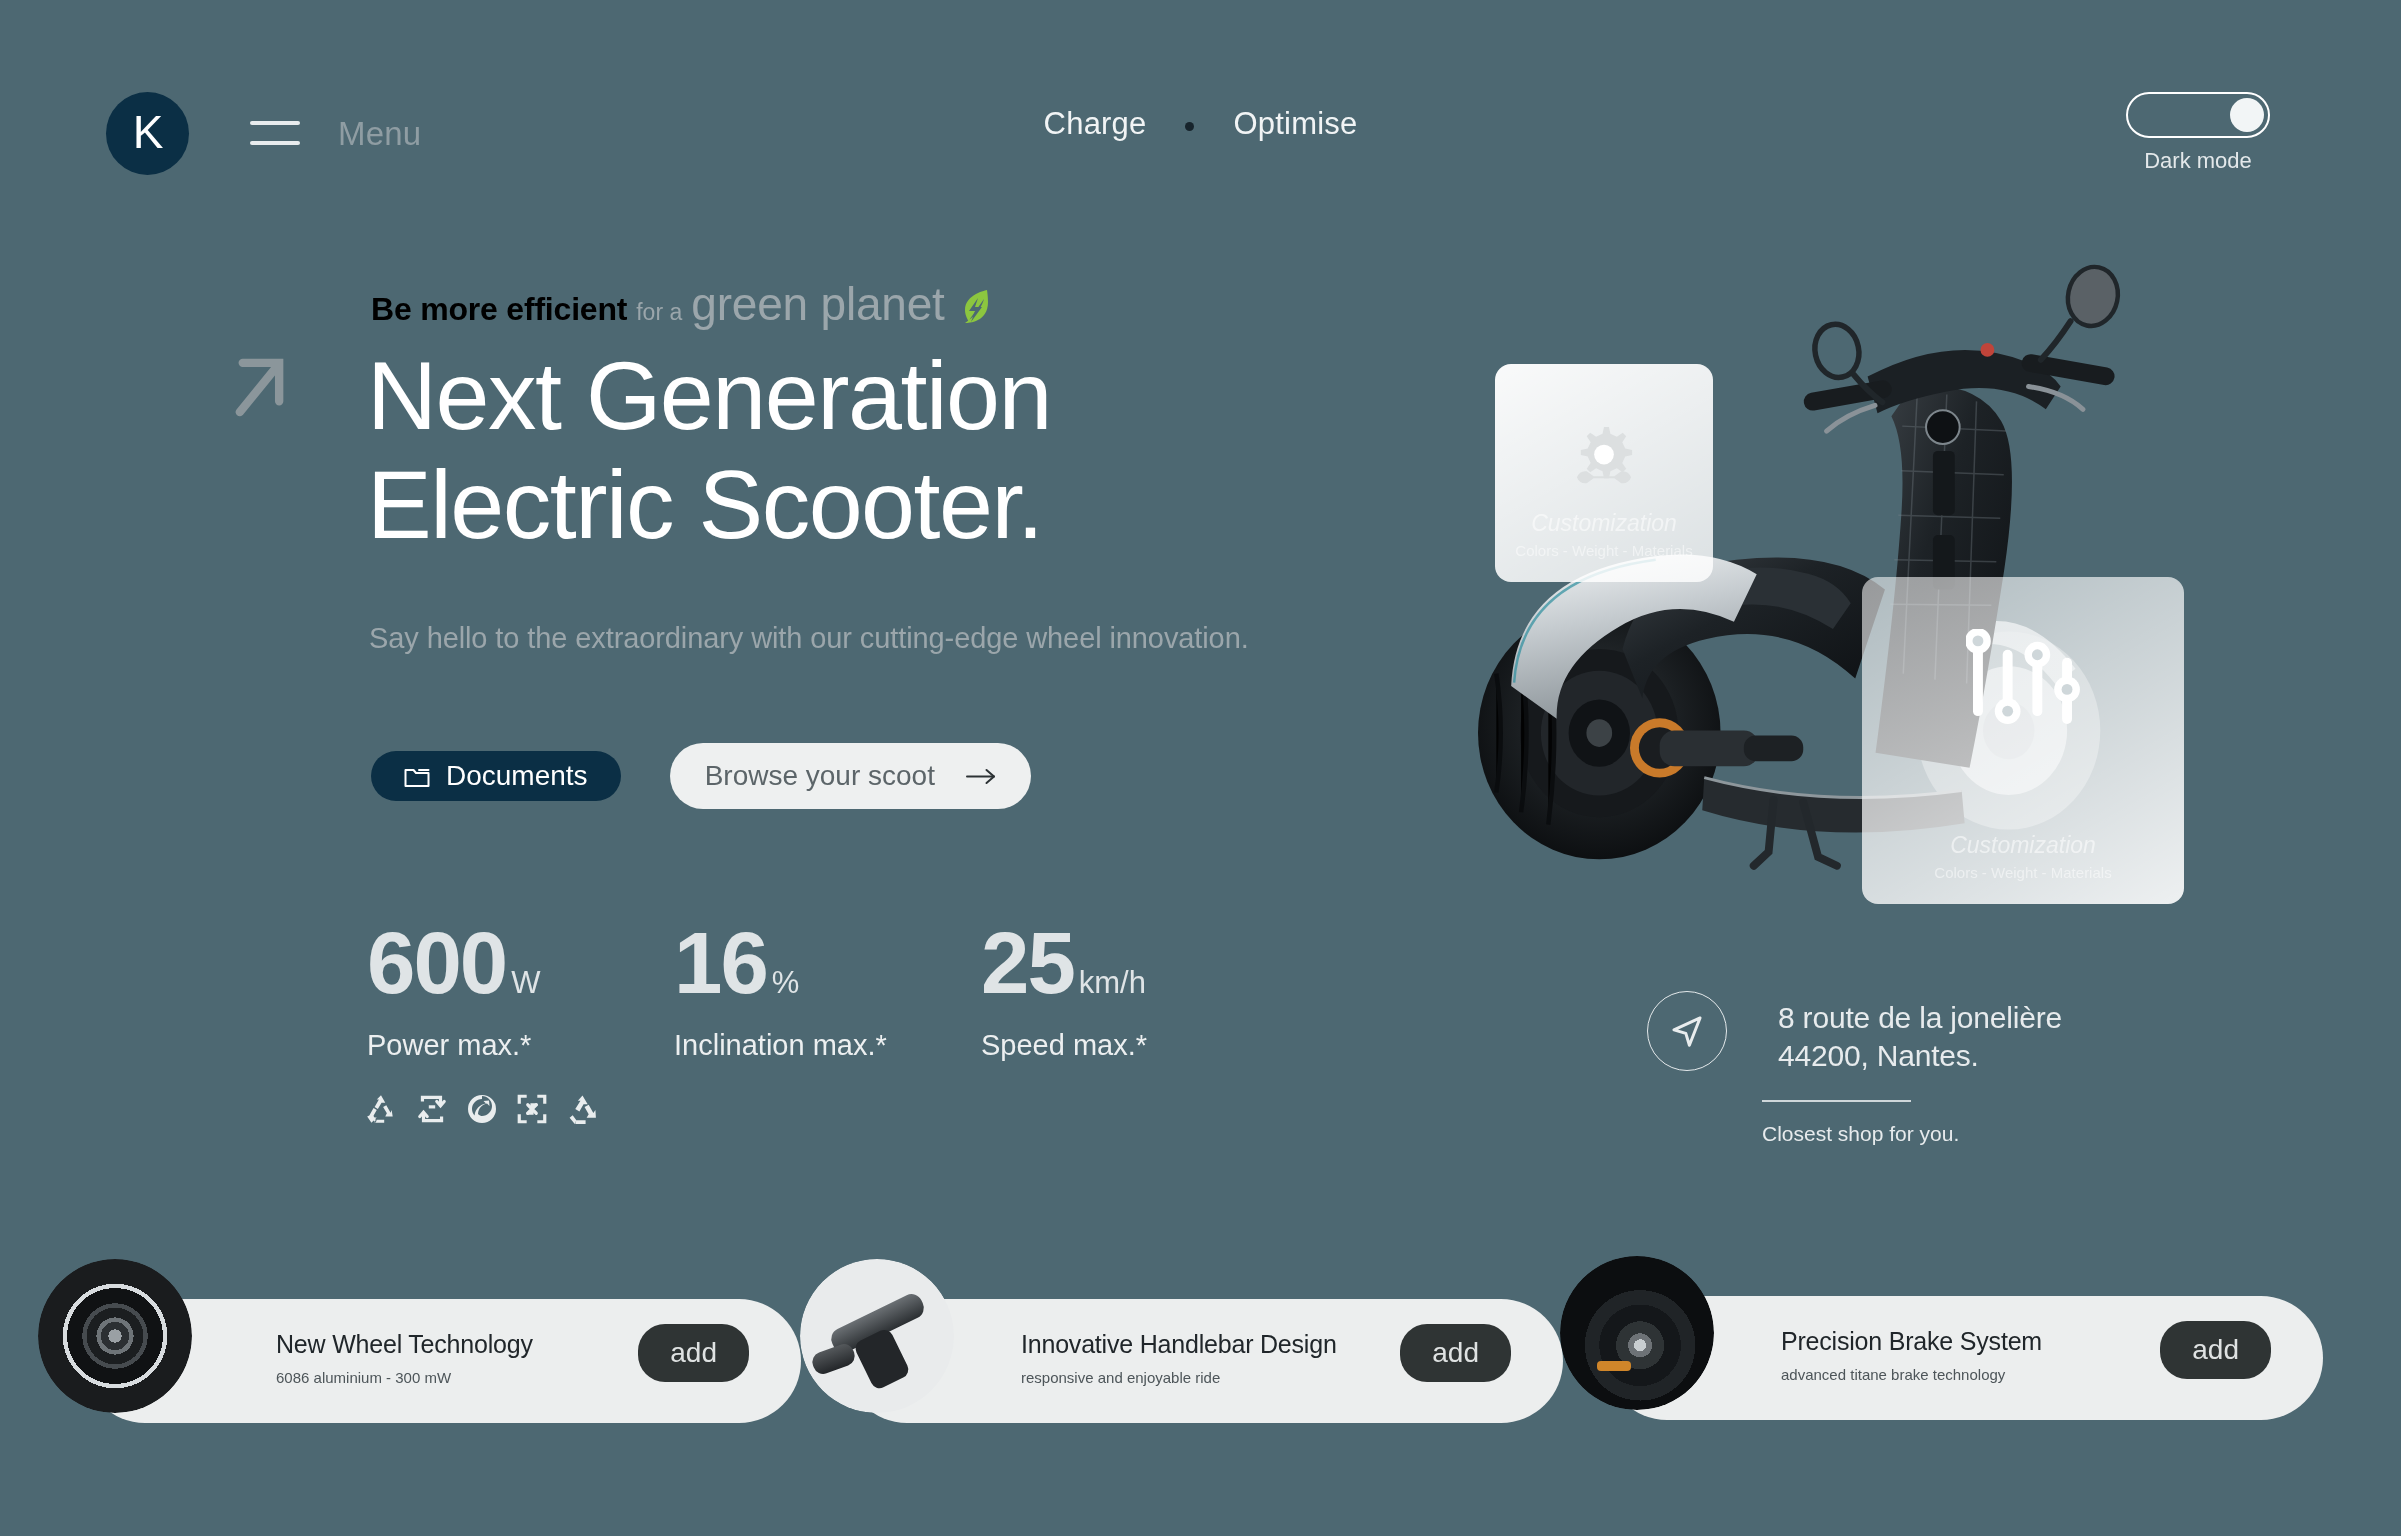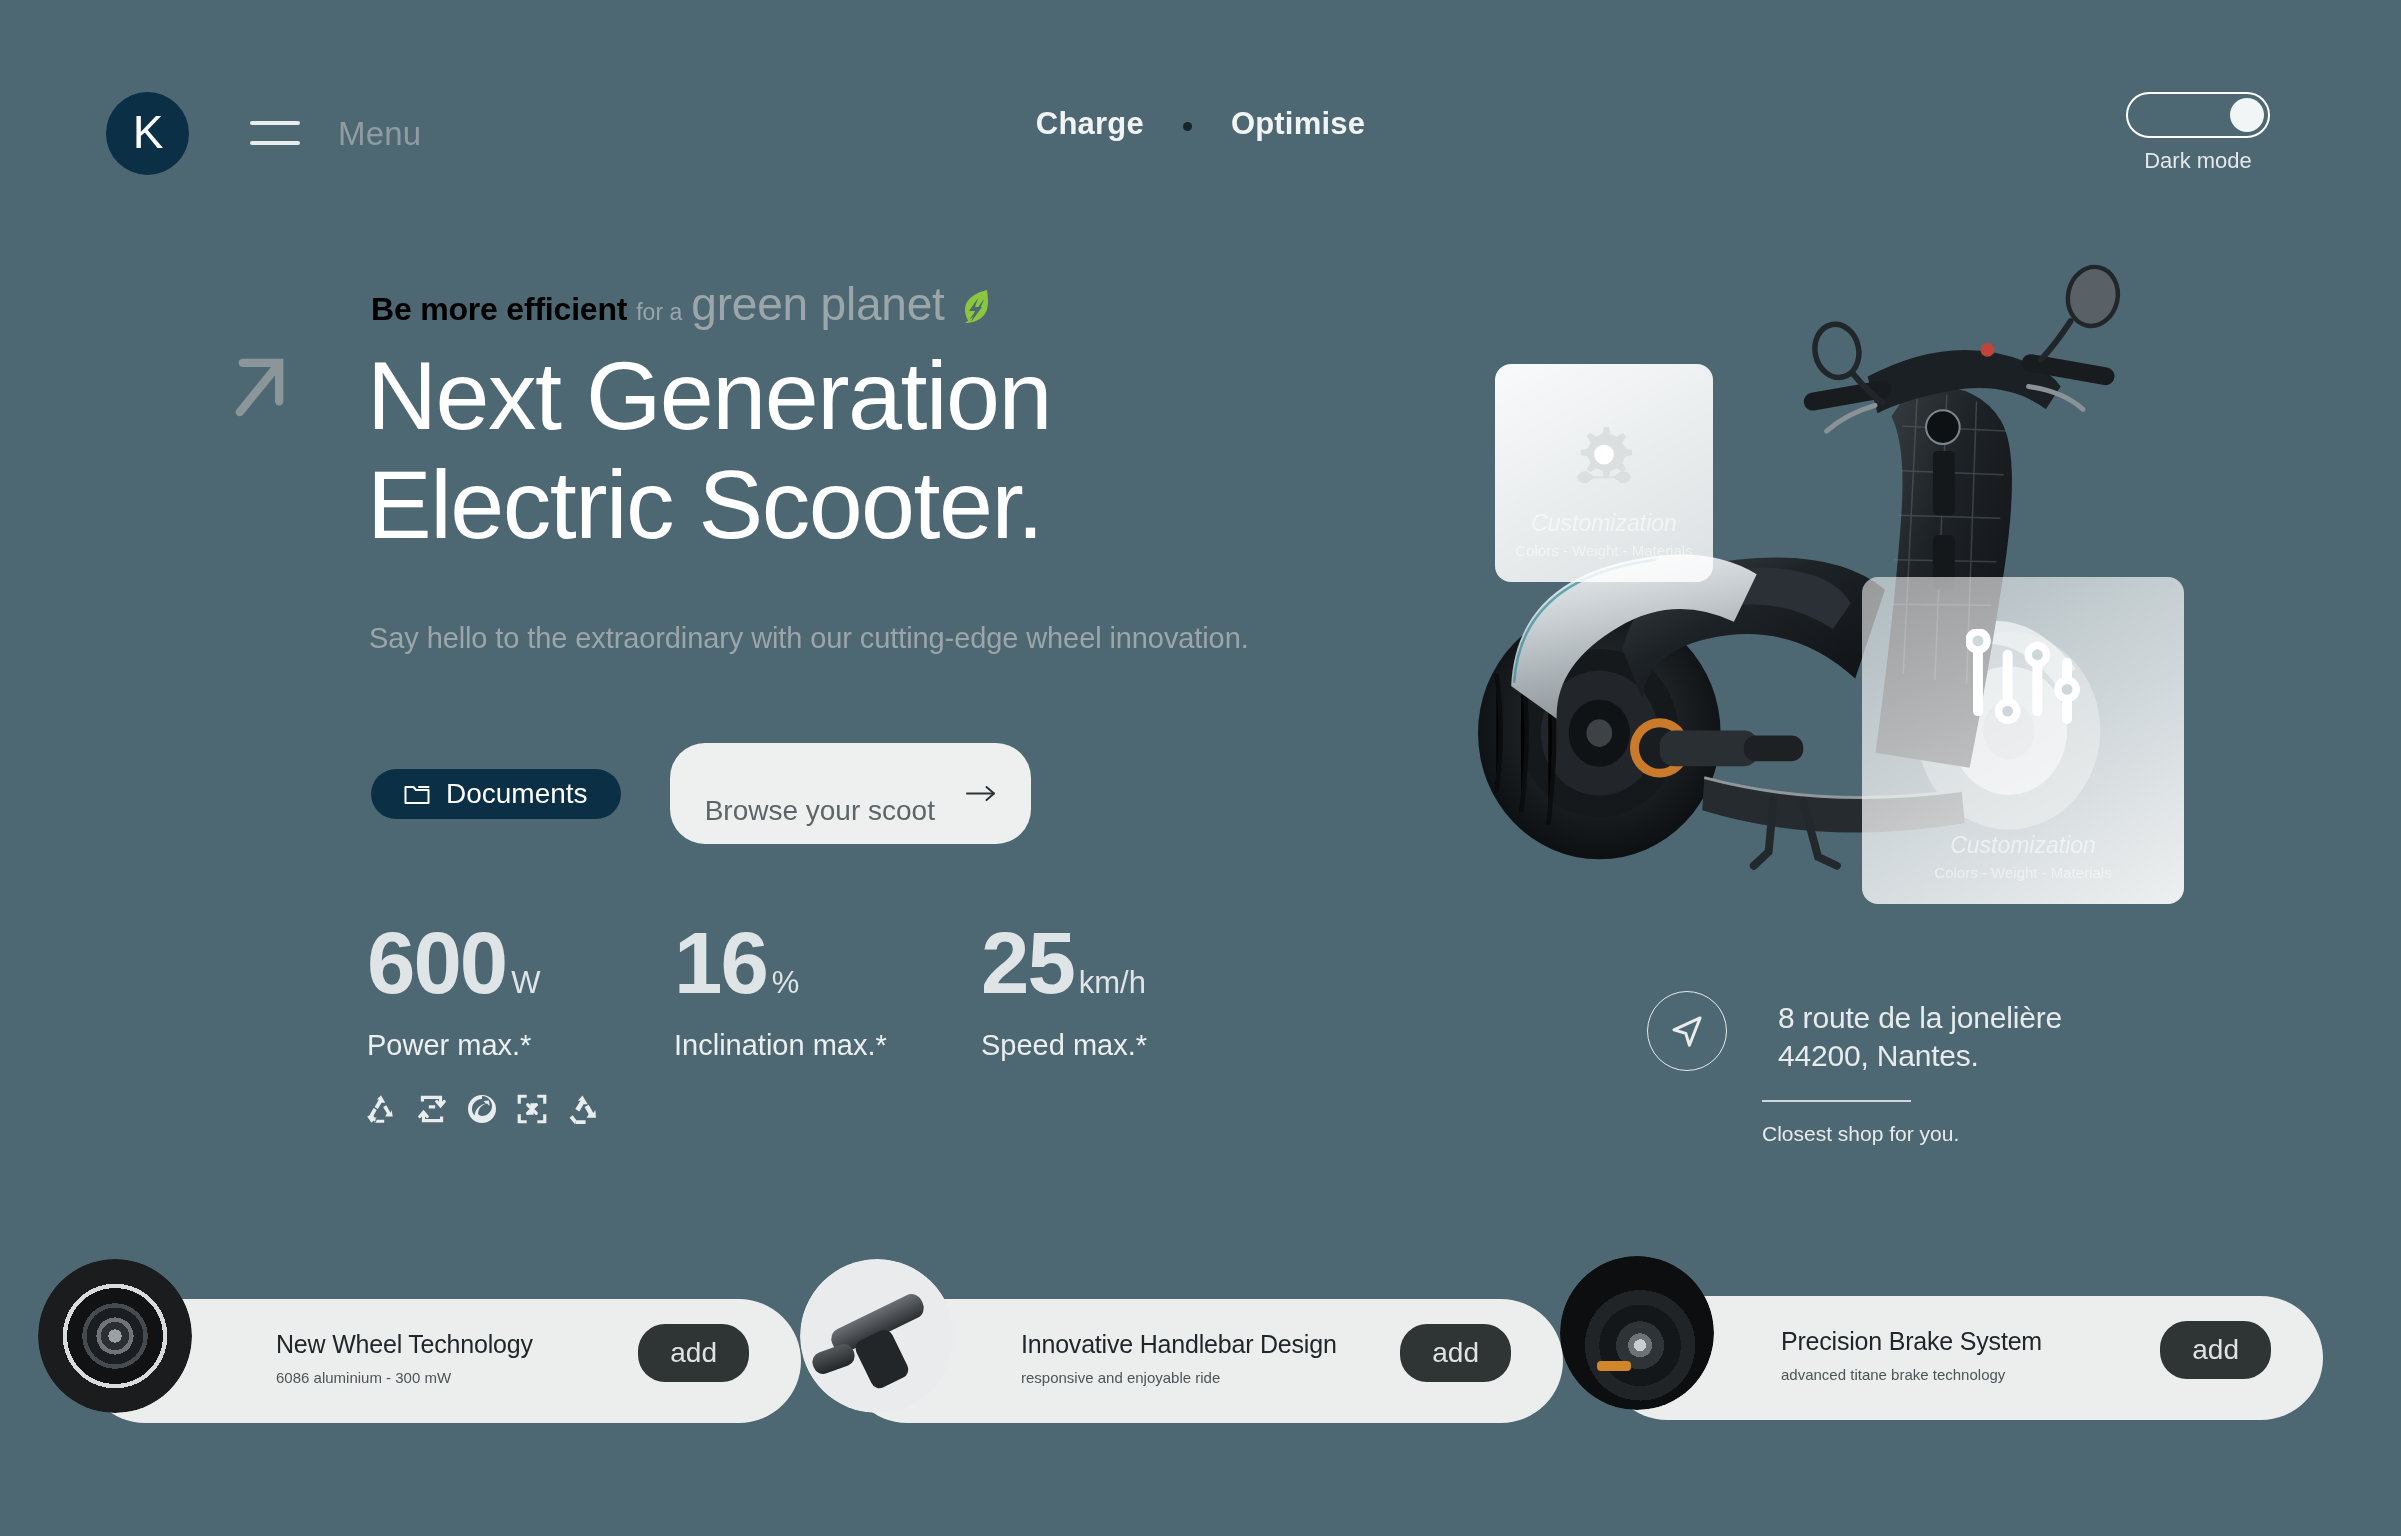--- a/index.html
+++ b/index.html
@@ -24,21 +24,21 @@
   .hamburger { position: absolute; left: 250px; top: 121px; width: 50px; height: 24px;
                display: flex; flex-direction: column; justify-content: space-between; }
   .hamburger span { display: block; height: 4px; background: #e8ecee; border-radius: 2px; }
   .hamburger span:first-child { width: 50px; }
   .hamburger span:last-child { width: 50px; }
   .menu-label { position: absolute; left: 338px; top: 115px; color: #8f9da3;
                 font-size: 33px; font-weight: 300; letter-spacing: 0.2px; }
 
   .nav-center { position: absolute; left: 0; top: 106px; width: 2401px;
                 display: flex; justify-content: center; align-items: center; gap: 0; }
-  .nav-link { color: #f1f4f5; font-size: 31px; font-weight: 700; letter-spacing: 0.2px; }
+  .nav-link { color: #f1f4f5; font-size: 31px; font-weight: 400; letter-spacing: 0.2px; }
   .nav-dot { width: 9px; height: 9px; border-radius: 50%; background: #17242c;
              margin: 0 39px; position: relative; top: 2px; }
 
   .darkmode { position: absolute; right: 131px; top: 92px;
               display: flex; flex-direction: column; align-items: center; }
   .toggle { width: 144px; height: 46px; border-radius: 23px; border: 2px solid #ffffff;
             background: transparent; position: relative; }
   .toggle-knob { position: absolute; right: 4.5px; top: 4px; width: 34px; height: 34px;
                  border-radius: 50%; background: #f2f5f6; }
   .darkmode-label { margin-top: 10px; color: #e3e8ea; font-size: 22px; font-weight: 300; }
@@ -57,21 +57,21 @@
   .subhead { position: absolute; left: 369px; top: 622px; color: #9ba6ab;
              font-size: 29px; font-weight: 300; letter-spacing: -0.1px; }
 
   
   .cta-row { position: absolute; left: 371px; top: 743px; display: flex; align-items: center; gap: 49px; }
   .btn-documents { display: flex; align-items: center; gap: 16px; background: #0b2f45;
                    border-radius: 35px; padding: 9px 33px; border: none; cursor: pointer; }
   .btn-documents .label { color: #ffffff; font-size: 28px; font-weight: 300; }
   .btn-browse { display: flex; align-items: center; gap: 31px; background: #eef0f0;
                 border-radius: 35px; padding: 17px 35px; border: none; cursor: pointer; }
-  .btn-browse .label { color: #5c6569; font-size: 28px; font-weight: 300; margin-top: 35px; }
+  .btn-browse .label { color: #5c6569; font-size: 28px; font-weight: 300; }
 
   
   .stats { position: absolute; left: 367px; top: 919px; display: flex; gap: 0; }
   .stat { width: 307px; }
   .stat-value { display: flex; align-items: baseline; color: #dfe4e6; }
   .stat-num { font-size: 87px; font-weight: 700; letter-spacing: -2px; line-height: 1; }
   .stat-unit { font-size: 31px; font-weight: 400; margin-left: 5px; }
   .stat-label { margin-top: 23px; color: #eceff0; font-size: 29px; font-weight: 300; }
 
   .eco-icons { position: absolute; left: 364px; top: 1092px; display: flex; gap: 17px; align-items: center; }

